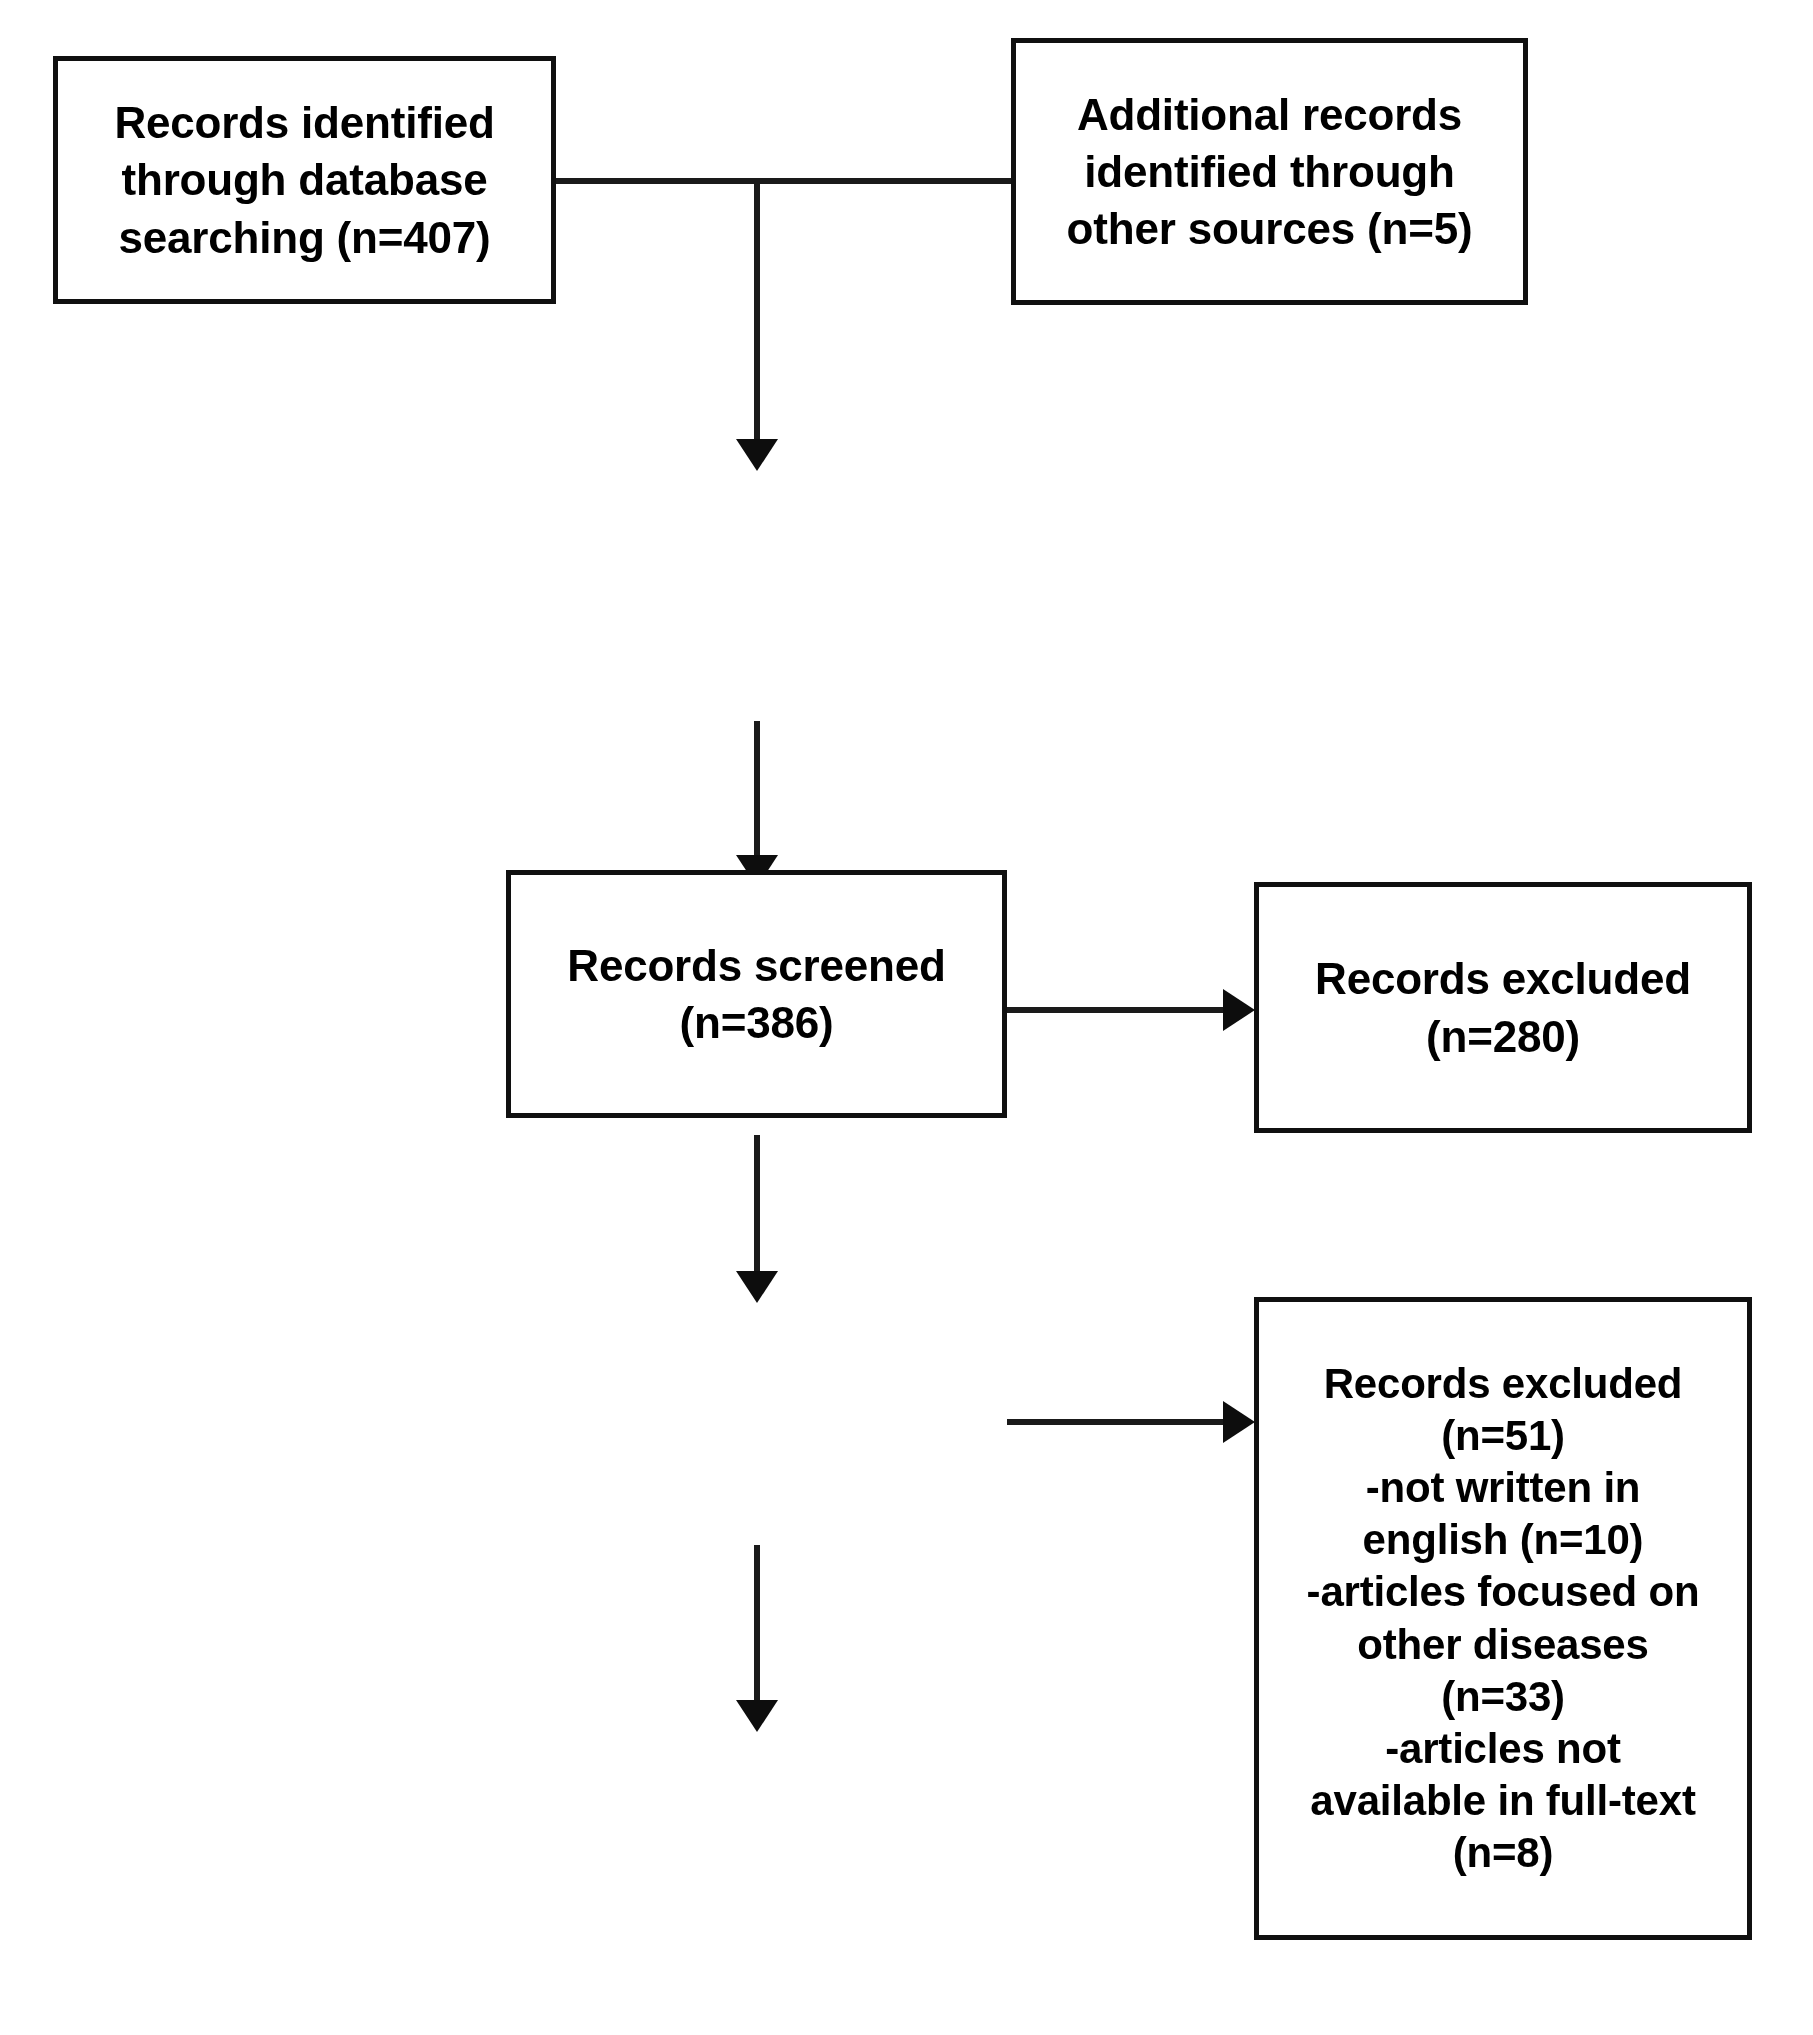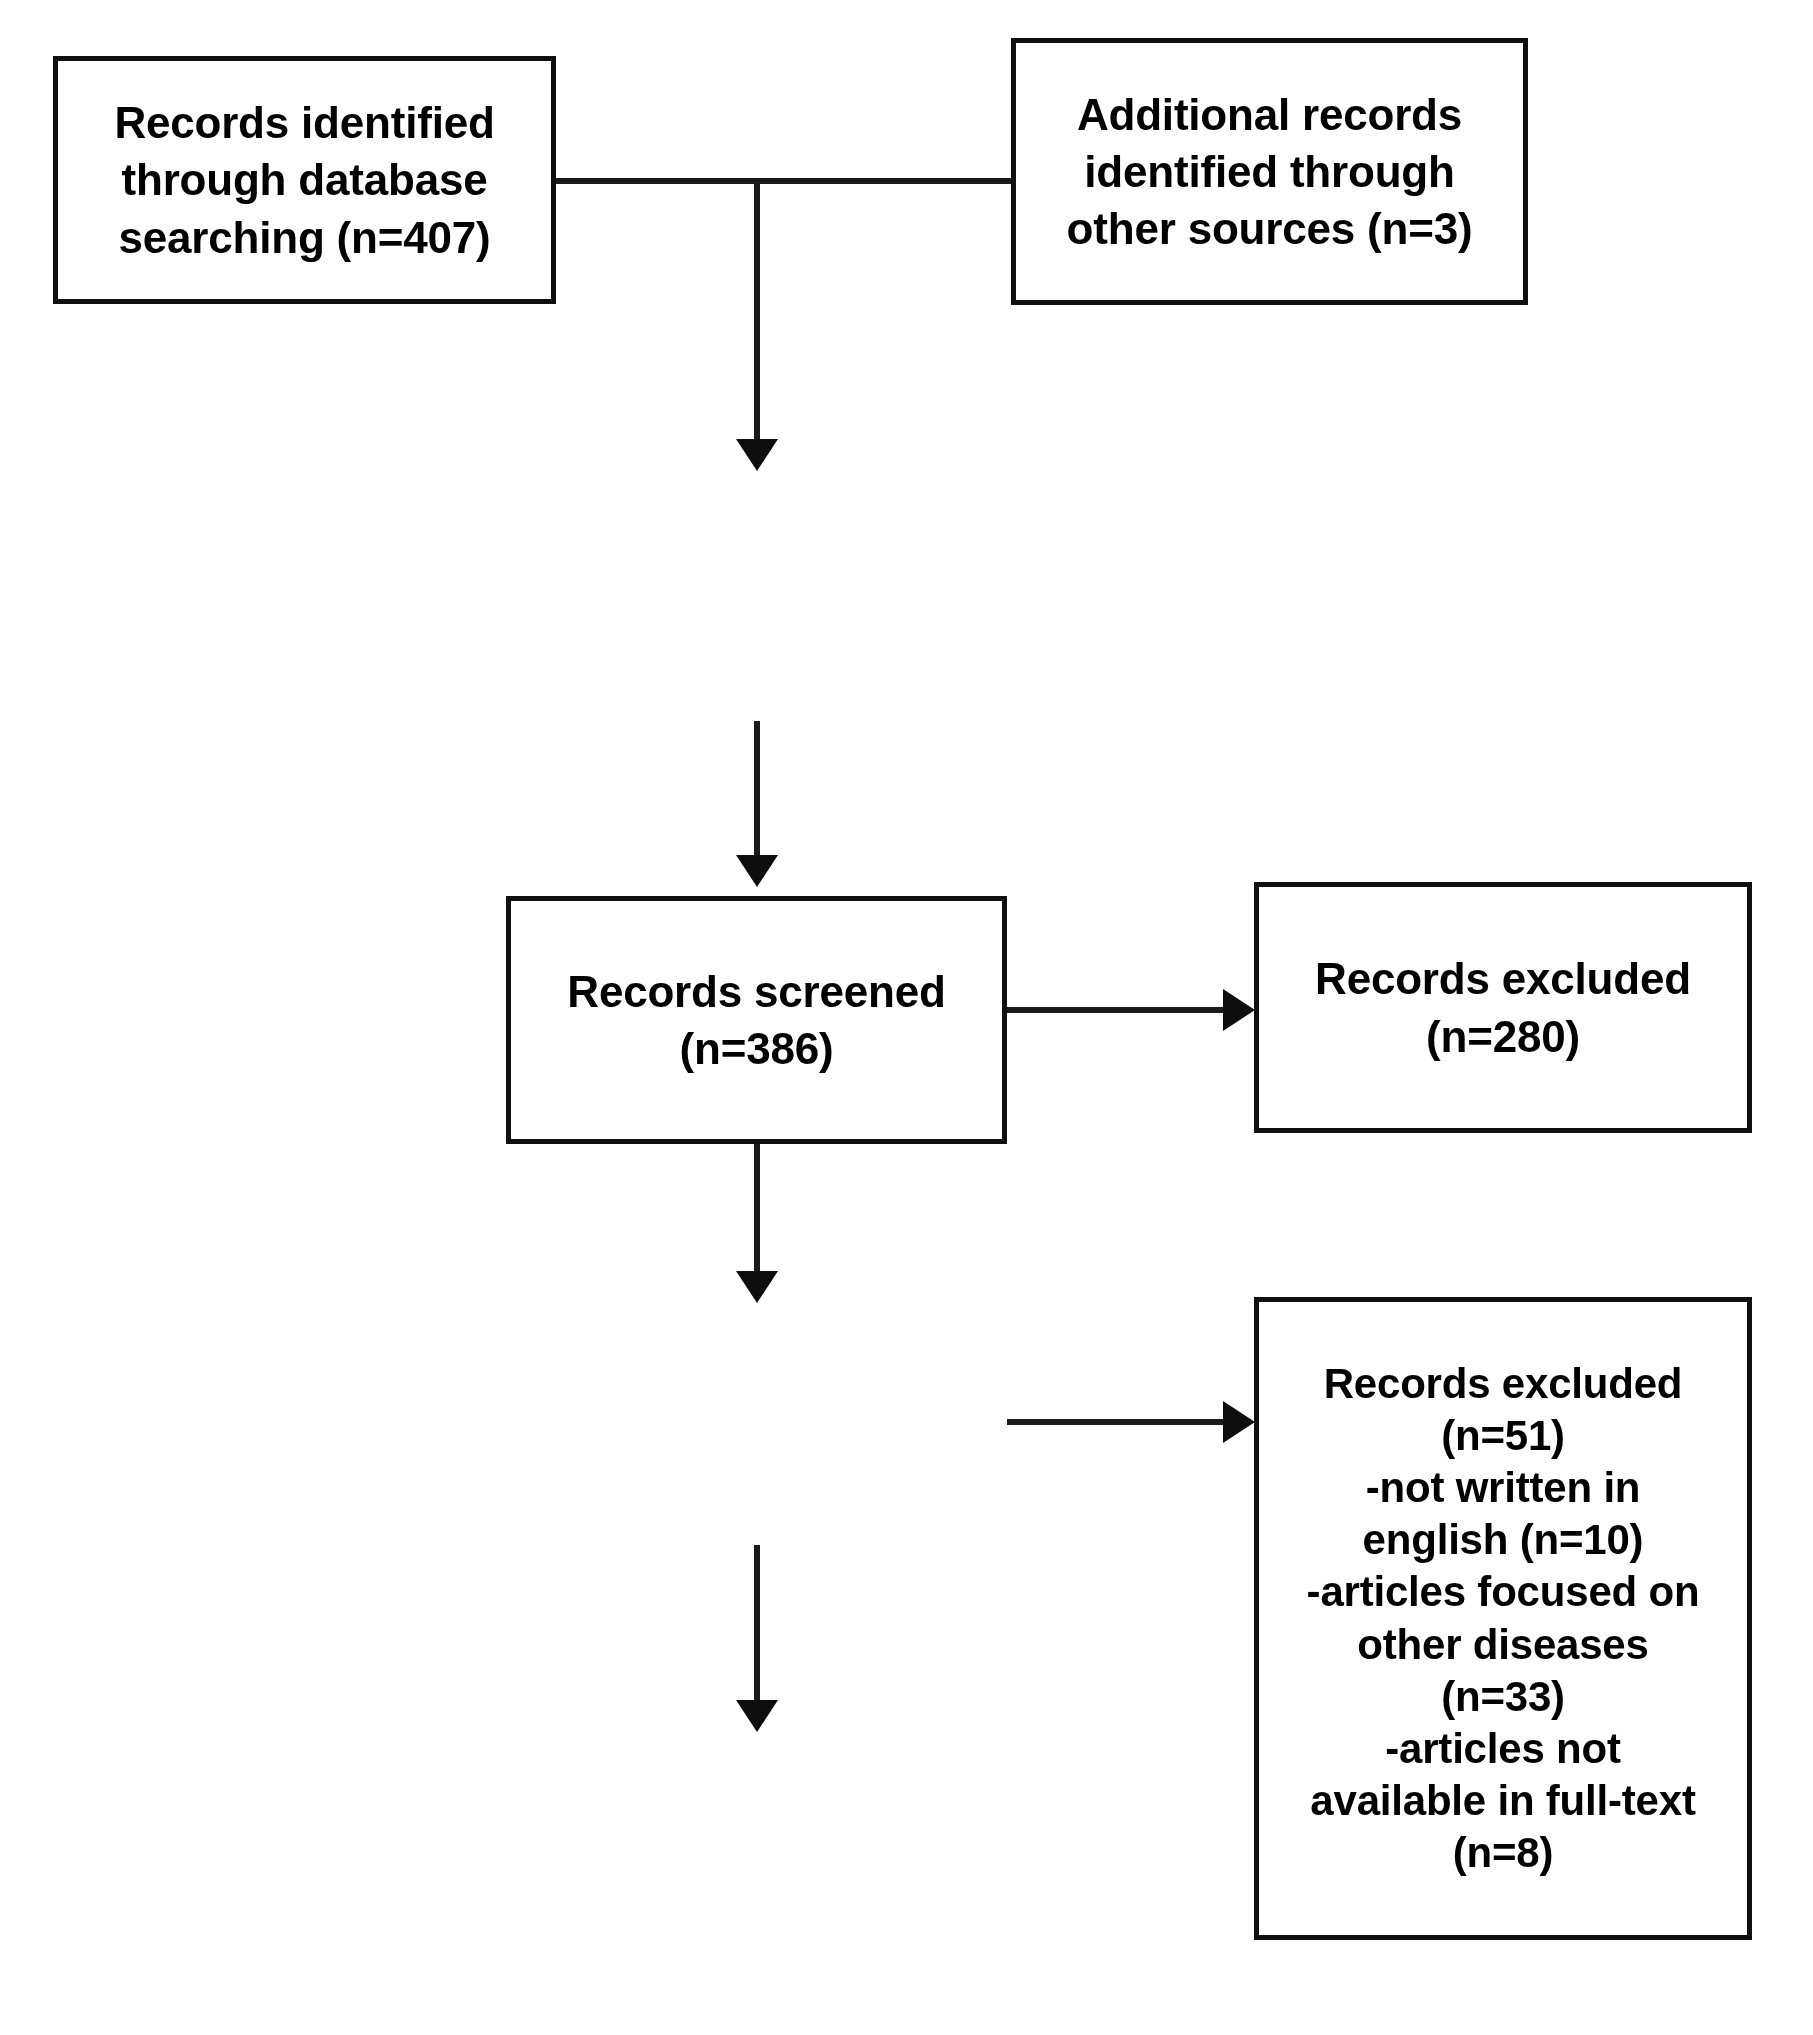--- a/index.html
+++ b/index.html
@@ -32,21 +32,21 @@
     color: #000000;
     line-height: 1.30;
     letter-spacing: -0.2px;
     white-space: pre-line;
     width: 112%;
   }
   
   #box-db        { left: 53px;   top: 56px;   width: 503px;  height: 248px; }
   #box-other     { left: 1011px; top: 38px;   width: 517px;  height: 267px; }
   #box-dedup     { left: 506px;  top: 471px;  width: 501px;  height: 251px; }
-  #box-screened  { left: 506px;  top: 896px; width: 501px;  height: 248px; }
+  #box-screened  { left: 506px;  top: 870px; width: 501px;  height: 248px; }
   #box-excl-280  { left: 1254px; top: 882px; width: 498px;  height: 251px; }
   #box-assessed  { left: 506px;  top: 1303px; width: 501px;  height: 242px; }
   #box-excl-51   { left: 1254px; top: 1297px; width: 498px;  height: 643px; }
   #box-included  { left: 506px;  top: 1732px; width: 501px;  height: 226px; }
 
   #box-db        .txt { font-size: 44px; }
   #box-other     .txt { font-size: 44px; }
   #box-dedup     .txt { font-size: 44px; }
   #box-screened  .txt { font-size: 44px; }
   #box-excl-280  .txt { font-size: 44px; }
@@ -132,21 +132,21 @@
 
   <div class="fbox" id="box-db">
     <div class="txt">Records identified
 through database
 searching (n=407)</div>
   </div>
 
   <div class="fbox" id="box-other">
     <div class="txt">Additional records
 identified through
-other sources (n=3)</div>
+other sources (n=5)</div>
   </div>
 
 
   <div class="fbox" id="box-screened">
     <div class="txt">Records screened
 (n=386)</div>
   </div>
 
   <div class="fbox" id="box-excl-280">
     <div class="txt">Records excluded

